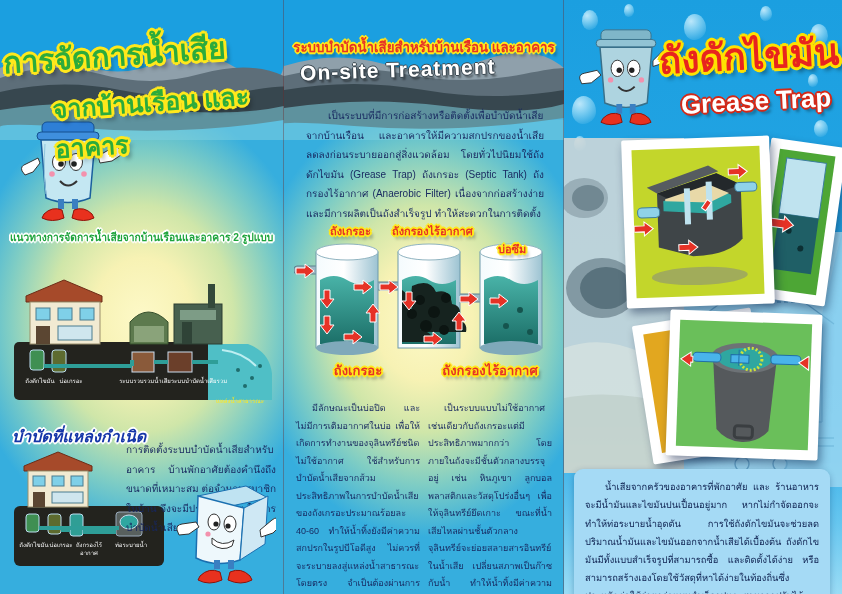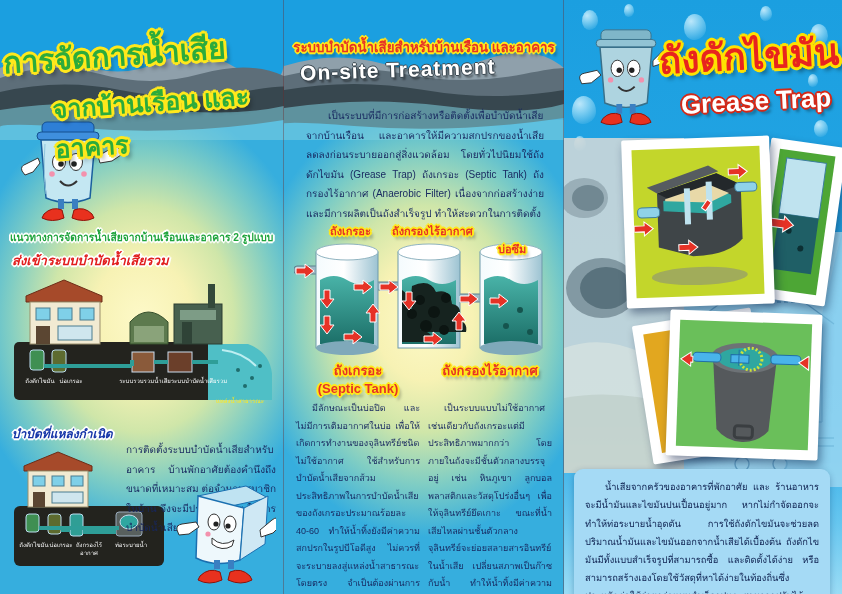--- a/index.html
+++ b/index.html
@@ -43,21 +43,21 @@
   
   .title-l{position:absolute;left:6px;top:30px;width:272px;transform:rotate(-4deg);z-index:5;}
   .title-l .l1{font-size:30px;}
   .title-l .l2{font-size:25px;margin:6px 0 0 46px;}
   .intro-l{position:absolute;left:118px;top:122px;width:158px;z-index:4;}
   .h-green{position:absolute;left:10px;top:228px;width:274px;font-size:11px;white-space:nowrap;
     color:#1ea43c;font-weight:bold;transform:scale(.93,1);transform-origin:left;z-index:4;}
   .h-red{position:absolute;left:12px;top:250px;font-size:13px;font-style:italic;
     color:#e11d1d;font-weight:bold;z-index:4;}
   .illus{position:absolute;z-index:3;}
-  .h-blue{position:absolute;left:12px;top:424px;font-size:12px;font-style:italic;
+  .h-blue{position:absolute;left:12px;top:424px;font-size:16px;font-style:italic;
     color:#1536a8;font-weight:bold;z-index:4;}
   .para2{position:absolute;left:126px;top:430px;width:150px;z-index:4;}
   
   .title-m{position:absolute;left:0;top:36px;width:280px;text-align:center;font-size:14px;
     white-space:nowrap;transform:scale(.95,1);z-index:5;}
   .subtitle-m{position:absolute;left:16px;top:58px;font-size:21px;transform:rotate(-2deg);
     letter-spacing:1px;z-index:5;}
   .intro-m{position:absolute;left:22px;top:96px;width:238px;text-indent:22px;z-index:4;}
   .tanklbl{position:absolute;font-size:11px;z-index:6;white-space:nowrap;}
   .coltitle{position:absolute;text-align:center;font-size:13px;line-height:1.4;z-index:5;white-space:nowrap;}
@@ -115,21 +115,20 @@
       <path d="M46 63 q8 9 17 0" stroke="#333" stroke-width="2" fill="none"></path>
       <path d="M24 40 l-12 6 q-6 2 -4 7 l3 4 8 -3 7 -9 z" fill="#fff" stroke="#333"></path>
       <path d="M84 38 l14 -8 q6 -3 8 2 l1 5 -9 6 -12 2 z" fill="#fff" stroke="#333"></path>
       <rect x="44" y="81" width="6" height="10" fill="#3a7fc1"></rect>
       <rect x="58" y="81" width="6" height="10" fill="#3a7fc1"></rect>
       <path d="M30 96 q8 -8 18 -4 l2 8 q-12 5 -22 0 z" fill="#e8311e" stroke="#8f1208"></path>
       <path d="M78 96 q-8 -8 -18 -4 l-2 8 q12 5 22 0 z" fill="#e8311e" stroke="#8f1208"></path>
     </svg>
 
     <div class="h-green ol-w">แนวทางการจัดการน้ำเสียจากบ้านเรือนและอาคาร 2 รูปแบบ</div>
-    <div class="h-red ol-w">ส่งเข้าระบบบำบัดน้ำเสียรวม</div>
 
     <div class="illus" style="left:12px;top:274px;width:262px;height:132px">
       <svg width="262" height="132" viewBox="0 0 262 132">
         <rect x="2" y="68" width="208" height="58" rx="5" fill="#23231e"></rect>
         <path d="M196 70 h40 q22 8 24 30 v26 h-64 z" fill="#4fbfc6"></path>
         <path d="M210 76 q20 2 34 16" stroke="#bdeef1" stroke-width="2" fill="none"></path>
         <circle cx="226" cy="96" r="2" fill="#1f6d6d"></circle>
           <circle cx="240" cy="104" r="2" fill="#1f6d6d"></circle>
         <circle cx="233" cy="112" r="2" fill="#1f6d6d"></circle>
           <circle cx="248" cy="92" r="2" fill="#1f6d6d"></circle>
@@ -277,21 +276,20 @@
       <circle cx="204" cy="62" r="3" fill="#15544e"></circle>
         <circle cx="226" cy="72" r="3" fill="#15544e"></circle>
       <circle cx="212" cy="88" r="3" fill="#15544e"></circle>
         <circle cx="236" cy="94" r="3" fill="#15544e"></circle>
       <ellipse cx="217" cy="110" rx="31" ry="7" fill="#7fa9ba"></ellipse>
       <use href="#arr" x="196" y="56"></use>
     </svg>
 
     <div class="coltitle t-red-y" style="left:12px;top:362px;width:124px">
       <div>ถังเกรอะ</div>
-      <div>(Septic Tank)</div>
     </div>
     <div class="coltitle t-red-y" style="left:144px;top:362px;width:124px">
       <div>ถังกรองไร้อากาศ</div>
     </div>
     <div class="col body-txt thai" style="left:12px">
       <p>มีลักษณะเป็นบ่อปิด และไม่มีการเติมอากาศในบ่อ เพื่อให้เกิดการทำงานของจุลินทรีย์ชนิดไม่ใช้อากาศ ใช้สำหรับการบำบัดน้ำเสียจากส้วม ประสิทธิภาพในการบำบัดน้ำเสียของถังเกรอะประมาณร้อยละ 40-60 ทำให้น้ำทิ้งยังมีค่าความสกปรกในรูปบีโอดีสูง ไม่ควรที่จะระบายลงสู่แหล่งน้ำสาธารณะโดยตรง จำเป็นต้องผ่านการบำบัดที่มีประสิทธิภาพมากขึ้นต่อไป</p>
     </div>
     <div class="col body-txt thai" style="left:144px">
       <p>เป็นระบบแบบไม่ใช้อากาศ เช่นเดียวกับถังเกรอะแต่มีประสิทธิภาพมากกว่า โดยภายในถังจะมีชั้นตัวกลางบรรจุอยู่ เช่น หินภูเขา ลูกบอลพลาสติกและวัสดุโปร่งอื่นๆ เพื่อให้จุลินทรีย์ยึดเกาะ ขณะที่น้ำเสียไหลผ่านชั้นตัวกลาง จุลินทรีย์จะย่อยสลายสารอินทรีย์ในน้ำเสีย เปลี่ยนสภาพเป็นก๊าซกับน้ำ ทำให้น้ำทิ้งมีค่าความสกปรกลดลง</p>
     </div>

